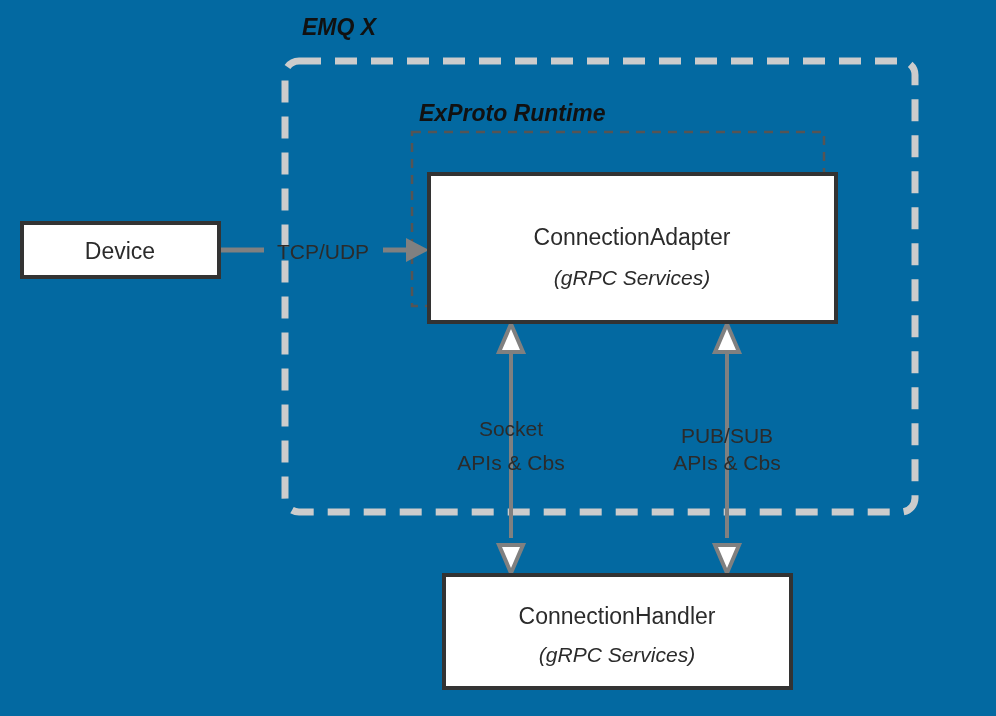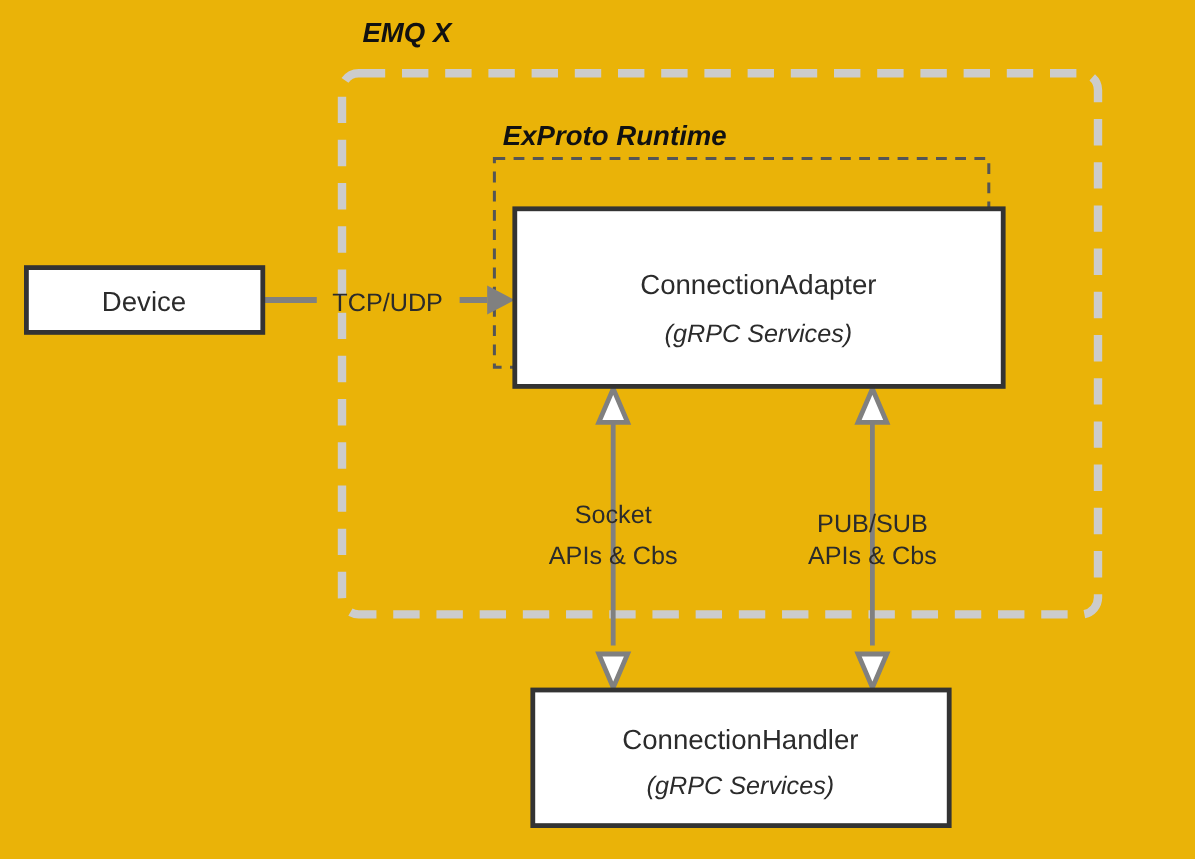--- a/index.html
+++ b/index.html
@@ -7,21 +7,21 @@
     padding: 0;
     background: #ffffff;
   }
   body {
     font-family: "Liberation Sans", sans-serif;
   }
   #canvas {
     position: relative;
     width: 996px;
     height: 716px;
-    background: #eab308;
+    background: #0369a1;
     overflow: hidden;
   }
   #diagram-svg {
     position: absolute;
     left: 0;
     top: 0;
     width: 996px;
     height: 716px;
   }
   .svg-label {

